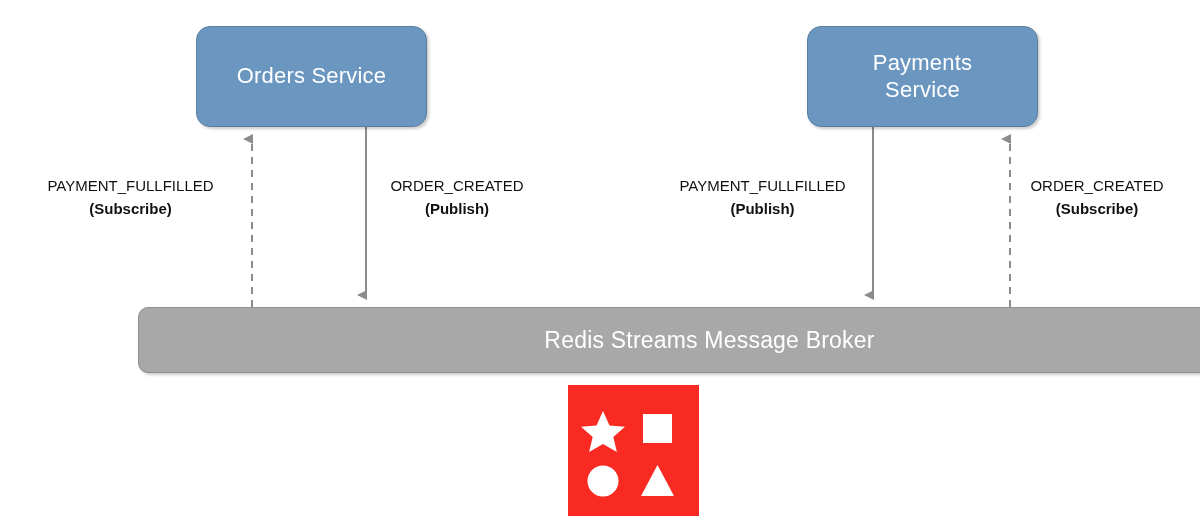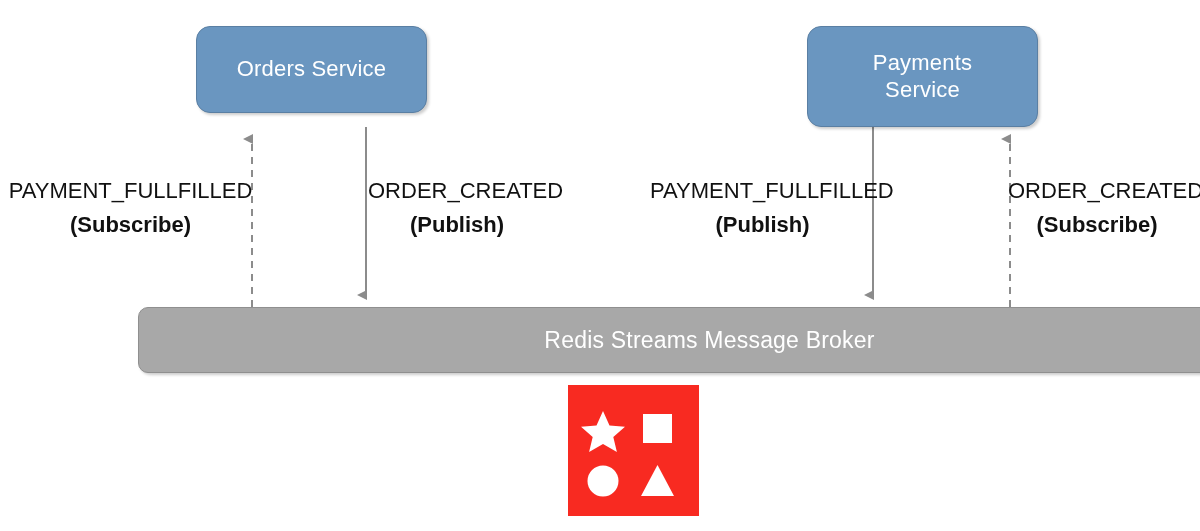--- a/index.html
+++ b/index.html
@@ -39,21 +39,21 @@
     color: #ffffff;
     font-size: 22px;
     line-height: 1.22;
     letter-spacing: 0.2px;
     box-shadow: 2px 2px 3px rgba(0,0,0,0.20);
   }
   #orders-service {
     left: 196px;
     top: 26px;
     width: 231px;
-    height: 87px;
+    height: 101px;
   }
   #payments-service {
     left: 807px;
     top: 26px;
     width: 231px;
     height: 101px;
   }
   .service-label {
     display: block;
     white-space: pre-line;
@@ -76,21 +76,21 @@
     font-size: 23px;
     letter-spacing: 0.2px;
     box-shadow: 2px 2px 3px rgba(0,0,0,0.20);
   }
 
   
   .edge-label {
     position: absolute;
     text-align: center;
     color: #111111;
-    font-size: 22px;
+    font-size: 15px;
     line-height: 1.55;
     white-space: nowrap;
   }
   .edge-label .topic { display: block; }
   .edge-label .mode  { display: block; font-weight: bold; }
 
   #label-orders-subscribe  { left: 8px;   top: 174px; width: 245px; }
   #label-orders-publish    { left: 368px; top: 174px; width: 178px; }
   #label-payments-publish  { left: 650px; top: 174px; width: 225px; }
   #label-payments-subscribe{ left: 1008px;top: 174px; width: 178px; }

